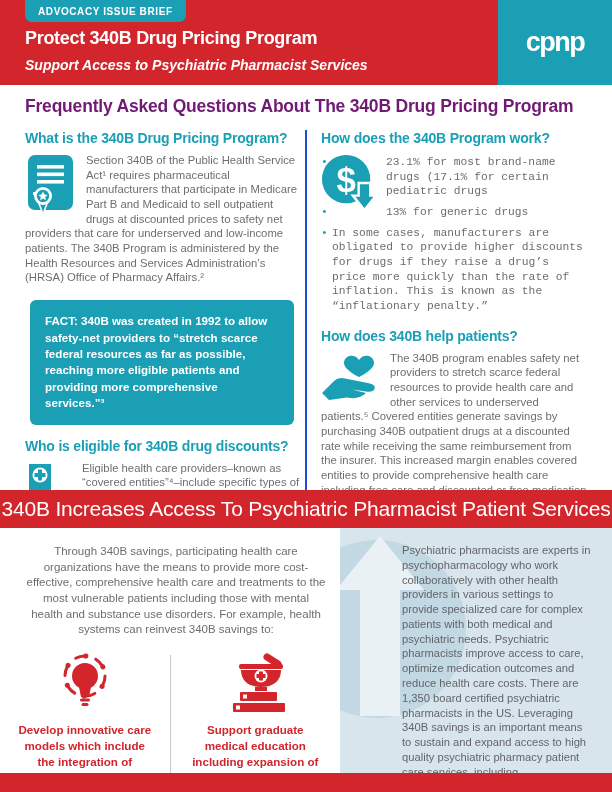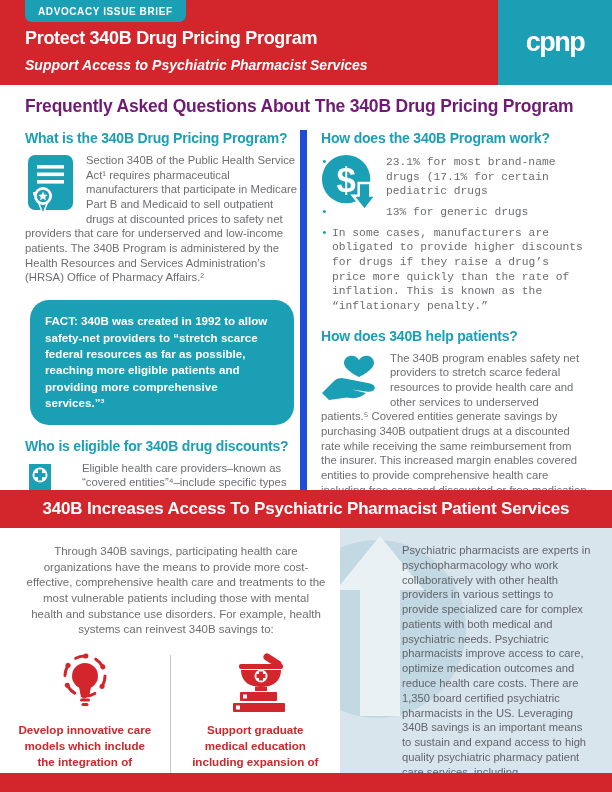--- a/index.html
+++ b/index.html
@@ -22,49 +22,49 @@
   .logo-block {
     position:absolute; right:0; top:0; width:114px; height:85px; background:#1b9fb5;
     display:flex; align-items:center; justify-content:center;
   }
   .logo-text { color:#fff; font-size:27px; font-weight:bold; letter-spacing:-1.5px; }
 
   
   .faq { position:absolute; top:85px; left:0; width:612px; padding:11px 25px 0 25px; }
   .faq-title { color:#701a75; font-size:17.5px; font-weight:bold; margin-bottom:13px; letter-spacing:-.2px; }
   .columns { display:flex; }
-  .col-left  { width:282px; padding-right:2px; border-right:7px solid #1d4ed8; }
+  .col-left  { width:282px; padding-right:2px; border-right:2px solid #1d4ed8; }
   .col-right { width:280px; padding-left:14px; }
   .h2 { color:#1b9fb5; font-size:14px; font-weight:bold; margin-bottom:7px; letter-spacing:-.2px; }
   .body-p { color:#6d6e71; font-size:11.3px; line-height:1.3; }
   .icon-float { float:left; margin:1px 9px 2px 0; }
 
   .fact-box {
-    background:#1b9fb5; border-radius:19px; color:#fff;
+    background:#1b9fb5; border-radius:6px; color:#fff;
     padding:13px 15px; margin:15px 0 13px 5px; width:264px;
     font-size:11.6px; font-weight:bold; line-height:1.42;
   }
   .fact-label { font-weight:bold; }
 
   .bullets { list-style:none; margin-top:9px;font-family:Liberation Mono, monospace; }
   .bullets li {
     position:relative; padding-left:11px; margin-bottom:6px;
     color:#6d6e71; font-size:11.3px; line-height:1.3;
   }
   .bullets li::before { content:"•"; position:absolute; left:0; top:0; color:#1b9fb5; }
 
   .clear { clear:both; }
   .mt { margin-top:14px; }
 
   
   .band {
     position:absolute; top:490px; left:0; width:612px; height:38px; background:#d2252c;
     display:flex; align-items:center; justify-content:center;
   }
-  .band-title { color:#fff; font-size:17px; font-weight:bold; letter-spacing:-.2px; }
+  .band-title { color:#fff; font-size:21px; font-weight:normal; letter-spacing:-.2px; }
 
   
   .bottom-left { position:absolute; top:528px; left:0; width:340px; height:245px; background:#fff; }
   .bl-intro {
     padding:16px 14px 0 26px; text-align:center;
     color:#6d6e71; font-size:11.5px; line-height:1.36;
   }
   .reinvest { display:flex; margin-top:13px; align-items:stretch; }
   .reinvest-item { flex:1; text-align:center; padding:0 16px; }
   .vdiv { width:1px; background:#c9c9c9; margin:4px 0 8px; }

